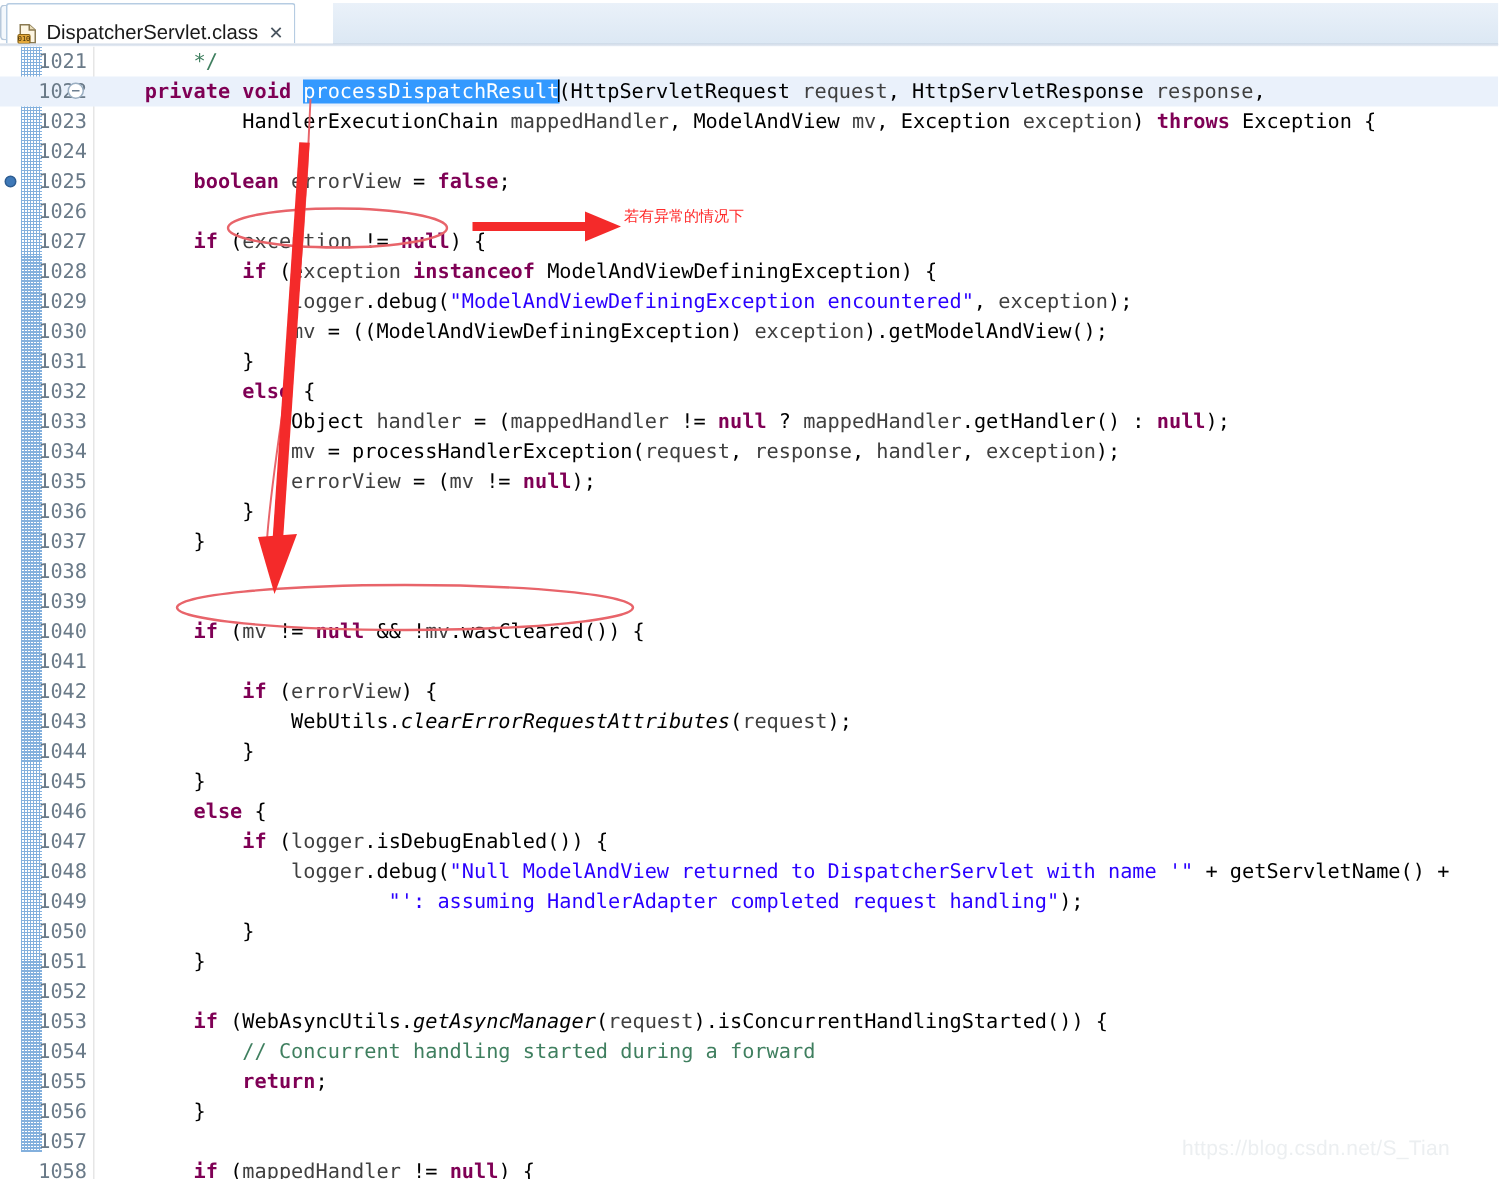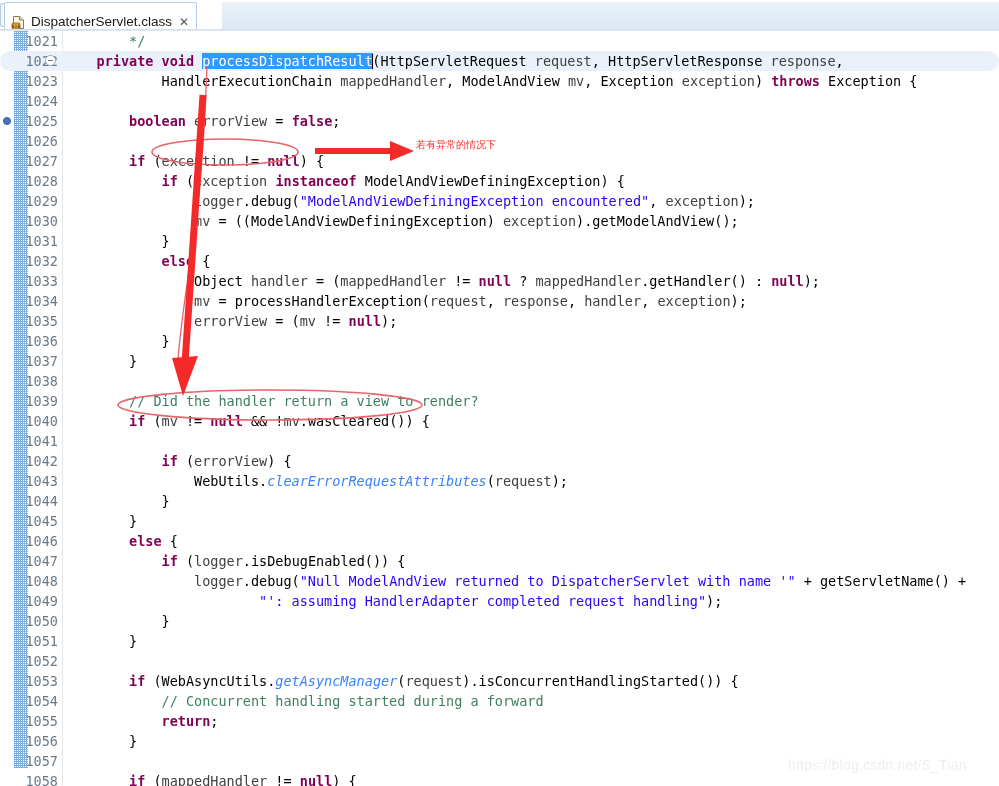--- a/index.html
+++ b/index.html
@@ -69,21 +69,20 @@
     opacity:.85;
   }
   .gutter-sep{
     position:absolute;left:62px;top:0;width:1px;height:755px;background:#e6e6e6;
   }
   .code-area{position:absolute;left:0;top:0;width:999px;height:755px;}
 
   .row{
     position:relative;height:20px;line-height:20px;white-space:pre;
     font-size:13.5px;
-    border-radius:10px;
   }
   .row.current{background:#eaf1fb;}
   .lineno{
     position:absolute;left:0;top:0;width:58px;text-align:right;
     color:#6a7a88;font-size:13.5px;
     font-family:"DejaVu Sans Mono","Liberation Mono",monospace;
   }
   .fold{
     position:absolute;left:45px;top:4px;width:11px;height:11px;
     border:1px solid #9bafc2;border-radius:50%;background:#fff;box-sizing:border-box;
@@ -99,21 +98,21 @@
     position:absolute;left:64px;top:0;
     color:#000000;
     font-family:"DejaVu Sans Mono","Liberation Mono",monospace;
   }
 
   
   .kw{color:#7f0055;font-weight:bold;}
   .cm{color:#3f7f5f;}
   .st{color:#2a00ff;}
   .pl{color:#404040;}   
-  .st-m{color:#3b82f6;font-style:italic;}
+  .st-m{color:#000000;font-style:italic;}
   .nm{color:#000000;}
   .sel{background:#3399ff;color:#ffffff;margin-top:12px;}
   .caret{
     display:inline-block;width:0;border-left:1.5px solid #000;height:15px;
     vertical-align:-3px;margin:0 -0.8px;
   }
 
   
   .ink{position:absolute;left:0;top:0;width:999px;height:786px;pointer-events:none;}
   .cn-note{
@@ -167,21 +166,21 @@
         <div class="row"><span class="lineno">1029</span><span class="txt"><span class="nm">                </span><span class="pl">logger</span><span class="nm">.debug(</span><span class="st">"ModelAndViewDefiningException encountered"</span><span class="nm">, </span><span class="pl">exception</span><span class="nm">);</span></span></div>
         <div class="row"><span class="lineno">1030</span><span class="txt"><span class="nm">                </span><span class="pl">mv</span><span class="nm"> = ((ModelAndViewDefiningException) </span><span class="pl">exception</span><span class="nm">).getModelAndView();</span></span></div>
         <div class="row"><span class="lineno">1031</span><span class="txt"><span class="nm">            }</span></span></div>
         <div class="row"><span class="lineno">1032</span><span class="txt"><span class="nm">            </span><span class="kw">else</span><span class="nm"> {</span></span></div>
         <div class="row"><span class="lineno">1033</span><span class="txt"><span class="nm">                Object </span><span class="pl">handler</span><span class="nm"> = (</span><span class="pl">mappedHandler</span><span class="nm"> != </span><span class="kw">null</span><span class="nm"> ? </span><span class="pl">mappedHandler</span><span class="nm">.getHandler() : </span><span class="kw">null</span><span class="nm">);</span></span></div>
         <div class="row"><span class="lineno">1034</span><span class="txt"><span class="nm">                </span><span class="pl">mv</span><span class="nm"> = processHandlerException(</span><span class="pl">request</span><span class="nm">, </span><span class="pl">response</span><span class="nm">, </span><span class="pl">handler</span><span class="nm">, </span><span class="pl">exception</span><span class="nm">);</span></span></div>
         <div class="row"><span class="lineno">1035</span><span class="txt"><span class="nm">                </span><span class="pl">errorView</span><span class="nm"> = (</span><span class="pl">mv</span><span class="nm"> != </span><span class="kw">null</span><span class="nm">);</span></span></div>
         <div class="row"><span class="lineno">1036</span><span class="txt"><span class="nm">            }</span></span></div>
         <div class="row"><span class="lineno">1037</span><span class="txt"><span class="nm">        }</span></span></div>
         <div class="row"><span class="lineno">1038</span><span class="txt"></span></div>
-        <div class="row"><span class="lineno">1039</span><span class="txt"><span class="nm">        </span><span class="cm">// Did the handler return a view to render?</span></span></div>
+        <div class="row"><span class="lineno">1039</span><span class="txt"><span class="nm">        </span></span></div>
         <div class="row"><span class="lineno">1040</span><span class="txt"><span class="nm">        </span><span class="kw">if</span><span class="nm"> (</span><span class="pl">mv</span><span class="nm"> != </span><span class="kw">null</span><span class="nm"> &amp;&amp; !</span><span class="pl">mv</span><span class="nm">.wasCleared()) {</span></span></div>
         <div class="row"><span class="lineno">1041</span></div>
         <div class="row"><span class="lineno">1042</span><span class="txt"><span class="nm">            </span><span class="kw">if</span><span class="nm"> (</span><span class="pl">errorView</span><span class="nm">) {</span></span></div>
         <div class="row"><span class="lineno">1043</span><span class="txt"><span class="nm">                WebUtils.</span><span class="st-m">clearErrorRequestAttributes</span><span class="nm">(</span><span class="pl">request</span><span class="nm">);</span></span></div>
         <div class="row"><span class="lineno">1044</span><span class="txt"><span class="nm">            }</span></span></div>
         <div class="row"><span class="lineno">1045</span><span class="txt"><span class="nm">        }</span></span></div>
         <div class="row"><span class="lineno">1046</span><span class="txt"><span class="nm">        </span><span class="kw">else</span><span class="nm"> {</span></span></div>
         <div class="row"><span class="lineno">1047</span><span class="txt"><span class="nm">            </span><span class="kw">if</span><span class="nm"> (</span><span class="pl">logger</span><span class="nm">.isDebugEnabled()) {</span></span></div>
         <div class="row"><span class="lineno">1048</span><span class="txt"><span class="nm">                </span><span class="pl">logger</span><span class="nm">.debug(</span><span class="st">"Null ModelAndView returned to DispatcherServlet with name '"</span><span class="nm"> + getServletName() +</span></span></div>
         <div class="row"><span class="lineno">1049</span><span class="txt"><span class="nm">                        </span><span class="st">"': assuming HandlerAdapter completed request handling"</span><span class="nm">);</span></span></div>

